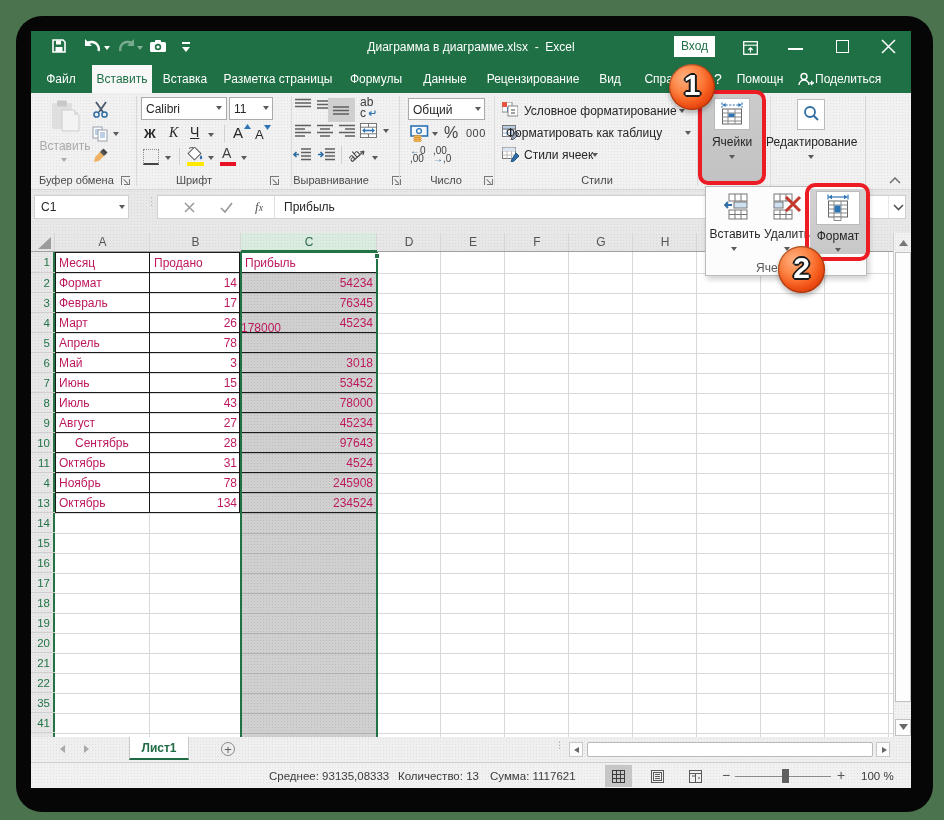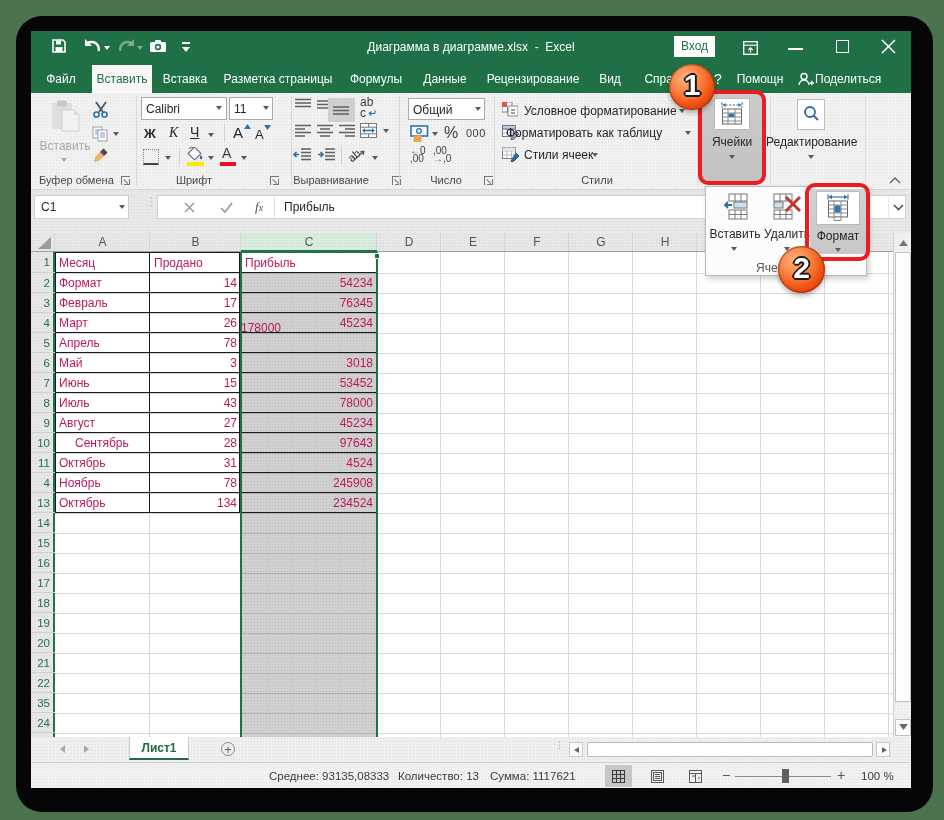--- a/index.html
+++ b/index.html
@@ -454,21 +454,21 @@
         <div class="rn" style="top:361px;height:20px;line-height:20px">19</div>
         <div class="abs" style="left:0;top:380px;width:24px;height:1px;background:#cfcfcf"></div>
         <div class="rn" style="top:381px;height:20px;line-height:20px">20</div>
         <div class="abs" style="left:0;top:400px;width:24px;height:1px;background:#cfcfcf"></div>
         <div class="rn" style="top:401px;height:20px;line-height:20px">21</div>
         <div class="abs" style="left:0;top:420px;width:24px;height:1px;background:#cfcfcf"></div>
         <div class="rn" style="top:421px;height:20px;line-height:20px">22</div>
         <div class="abs" style="left:0;top:440px;width:24px;height:1px;background:#cfcfcf"></div>
         <div class="rn" style="top:441px;height:20px;line-height:20px">35</div>
         <div class="abs" style="left:0;top:460px;width:24px;height:1px;background:#cfcfcf"></div>
-        <div class="rn" style="top:461px;height:20px;line-height:20px">24</div>
+        <div class="rn" style="top:461px;height:20px;line-height:20px">41</div>
         <div class="abs" style="left:0;top:480px;width:24px;height:1px;background:#cfcfcf"></div>
       </div>
 
     <div id="tbl">
         <div class="abs" style="left:24px;top:0px;width:322px;height:1px;background:#1a1a1a"></div>
         <div class="abs" style="left:24px;top:20px;width:322px;height:1px;background:#1a1a1a"></div>
         <div class="abs" style="left:24px;top:40px;width:322px;height:1px;background:#1a1a1a"></div>
         <div class="abs" style="left:24px;top:60px;width:322px;height:1px;background:#1a1a1a"></div>
         <div class="abs" style="left:24px;top:80px;width:322px;height:1px;background:#1a1a1a"></div>
         <div class="abs" style="left:24px;top:100px;width:322px;height:1px;background:#1a1a1a"></div>

